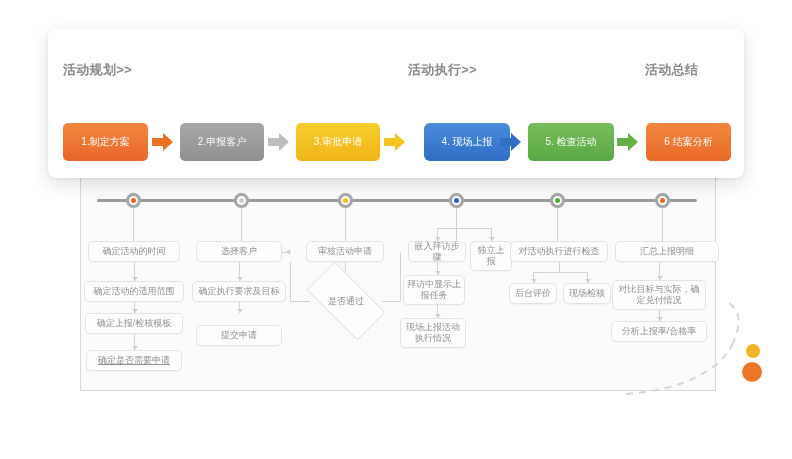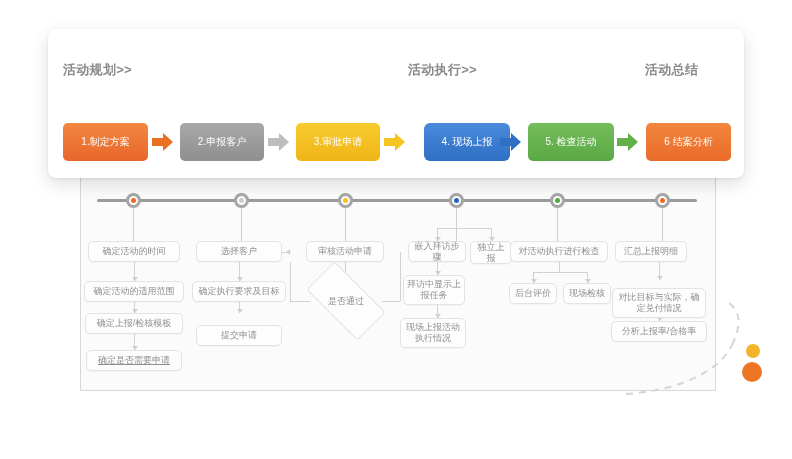--- a/index.html
+++ b/index.html
@@ -228,28 +228,28 @@
     <div class="fbox" style="left: 86px; top: 350px; width: 96px; height: 21px; text-decoration: underline;">确定是否需要申请</div>
     <div class="fbox" style="left: 196px; top: 241px; width: 86px; height: 21px;">选择客户</div>
     <div class="fbox" style="left: 192px; top: 281px; width: 94px; height: 21px;">确定执行要求及目标</div>
     <div class="fbox" style="left: 196px; top: 313px; width: 86px; height: 21px; margin-top: 12px;">提交申请</div>
     <div class="fbox" style="left: 306px; top: 241px; width: 78px; height: 21px;">审核活动申请</div>
     <div class="fdia" style="left: 310px; top: 281px; width: 72px; height: 40px;">
       <div class="dshape"></div>
       <span>是否通过</span>
     </div>
     <div class="fbox" style="left: 408px; top: 241px; width: 58px; height: 21px;">嵌入拜访步骤</div>
-    <div class="fbox" style="left: 470px; top: 241px; width: 42px; height: 23px;">独立上报</div>
+    <div class="fbox" style="left: 470px; top: 241px; width: 42px; height: 30px;">独立上报</div>
     <div class="fbox" style="left: 403px; top: 275px; width: 62px; height: 30px;">拜访中显示上报任务</div>
     <div class="fbox" style="left: 400px; top: 318px; width: 66px; height: 30px;">现场上报活动执行情况</div>
     <div class="fbox" style="left: 510px; top: 241px; width: 98px; height: 21px;">对活动执行进行检查</div>
     <div class="fbox" style="left: 509px; top: 283px; width: 48px; height: 21px;">后台评价</div>
     <div class="fbox" style="left: 563px; top: 283px; width: 48px; height: 21px;">现场检核</div>
-    <div class="fbox" style="left: 615px; top: 241px; width: 72px; height: 21px;">汇总上报明细</div>
-    <div class="fbox" style="left: 612px; top: 280px; width: 94px; height: 30px; margin-top: 8px;">对比目标与实际，确定兑付情况</div>
+    <div class="fbox" style="left: 615px; top: 241px; width: 104px; height: 21px;">汇总上报明细</div>
+    <div class="fbox" style="left: 612px; top: 280px; width: 94px; height: 30px;">对比目标与实际，确定兑付情况</div>
     <div class="fbox" style="left: 611px; top: 321px; width: 96px; height: 21px;">分析上报率/合格率</div>
   </div>
 
 <svg id="deco-curve" viewBox="0 0 172 159">
   <path d="M -20 95 C 60 95, 100 70, 112 45" fill="none" stroke="#d5d5d5" stroke-width="2" stroke-dasharray="7 6"></path>
   <path d="M 112 45 C 124 20, 118 10, 108 2" fill="none" stroke="#d5d5d5" stroke-width="2" stroke-dasharray="7 6"></path>
   <circle id="deco-dot-1" cx="133" cy="51" r="7" fill="#f5b32a"></circle>
   <circle id="deco-dot-2" cx="132" cy="72" r="10" fill="#ec7524"></circle>
 </svg>
 

